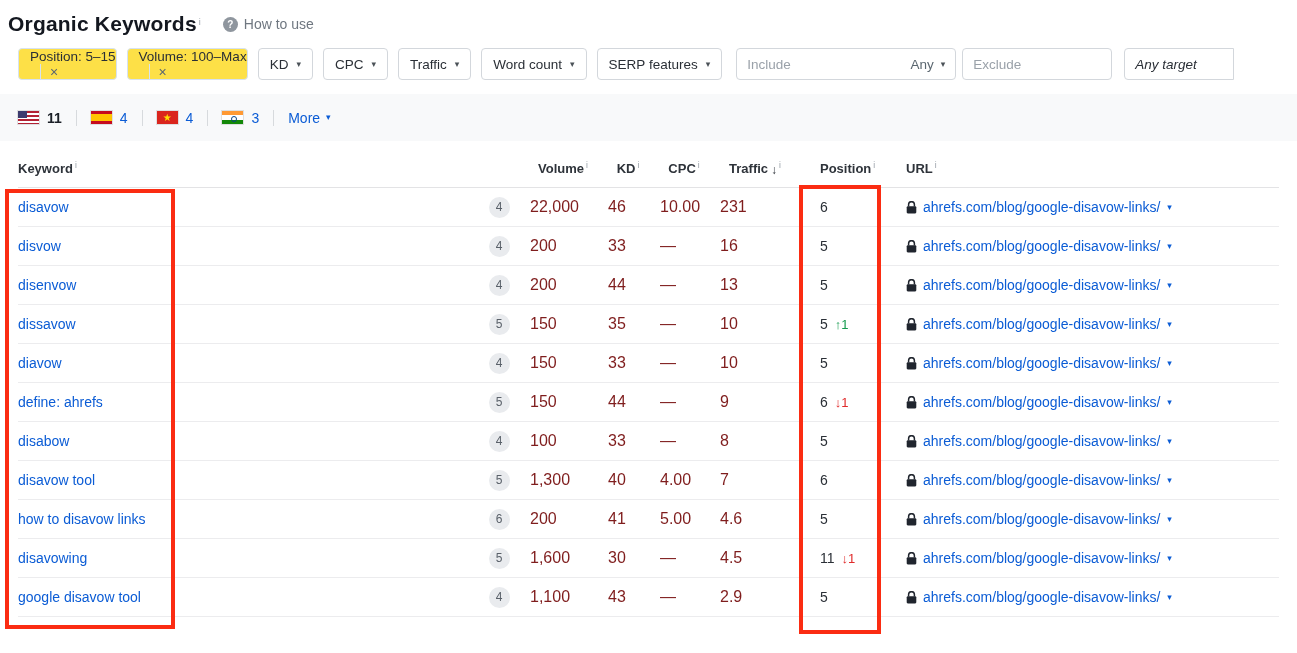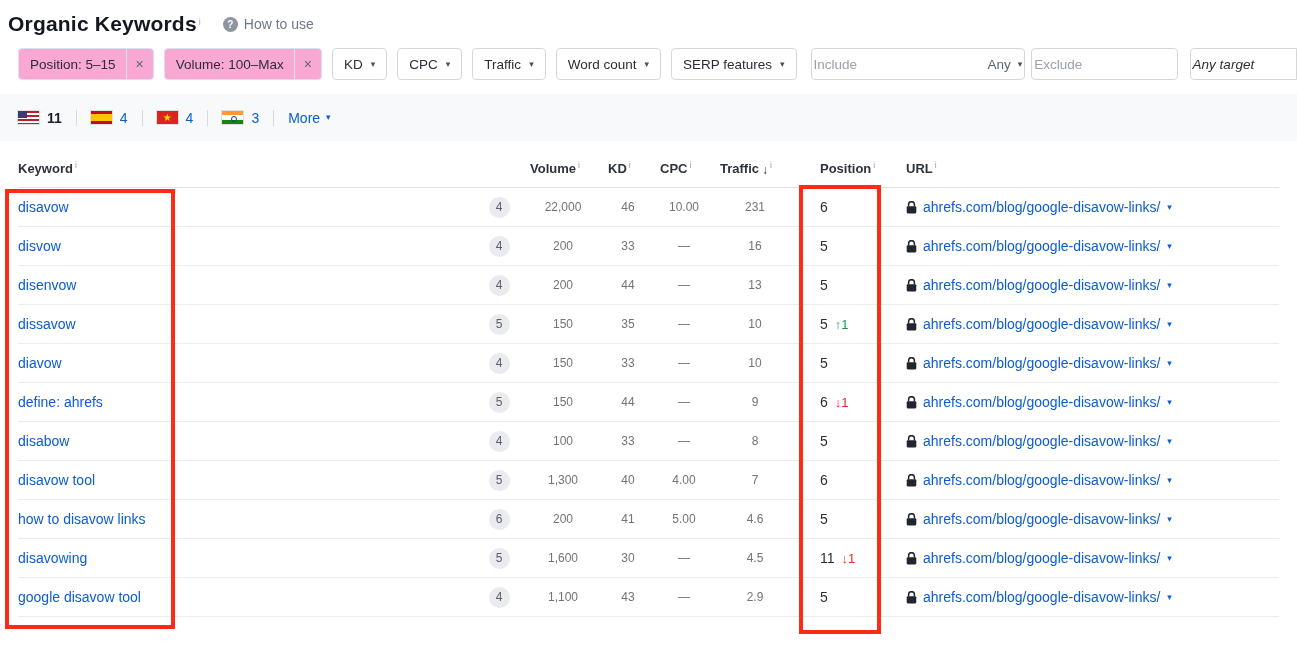--- a/index.html
+++ b/index.html
@@ -56,29 +56,30 @@
 
   
   .filter-bar {
     display: flex;
     align-items: center;
     gap: 10px;
     padding: 4px 0 14px 18px;
   }
   .chip {
     display: flex; align-items: center;
-    background: #f9a8d4;
+    background: #fde047;
     border: 1px solid #d6e2f1;
     border-radius: 4px;
     height: 32px;
     padding: 0 0 0 11px;
     font-size: 13.5px;
     color: #2a2f36;
     white-space: nowrap;
     cursor: pointer;
+    flex-direction: column;
   }
   .chip-close {
     margin-left: 10px;
     padding: 0 9px;
     align-self: stretch;
     display: flex; align-items: center;
     border-left: 1px solid #d6e2f1;
     color: #5b6770;
     font-size: 14px;
     cursor: pointer;
@@ -95,21 +96,21 @@
     white-space: nowrap;
     cursor: pointer;
   }
   .caret { font-size: 9px; color: #4b5258; line-height: 1; }
   .text-box {
     display: flex; align-items: center; justify-content: space-between;
     background: #fff;
     border: 1px solid #d3d7dc;
     border-radius: 4px;
     height: 32px;
-    padding: 0 2px;
+    padding: 0 10px;
     cursor: text;
   }
   .include-box { width: 220px; margin-left: 4px; }
   .exclude-box { width: 150px; margin-left: -4px; }
   .target-box  { width: 110px; margin-left: 2px; border-radius: 4px 0 0 4px; justify-content: flex-start; cursor: pointer; }
   .placeholder { color: #9aa1a9; font-size: 13.5px; }
   .any-select { display: flex; align-items: center; gap: 7px; color: #5b6770; font-size: 13.5px; cursor: pointer; }
   .target-label { color: #2a2f36; font-size: 13.5px; font-style: italic; }
 
   
@@ -173,22 +174,22 @@
   .kw-link { color: #0b5cd5; text-decoration: none; font-size: 14px; cursor: pointer; }
   .badge {
     width: 21px; height: 21px;
     margin: 0 auto;
     border-radius: 50%;
     background: #e9ebee;
     color: #596069;
     font-size: 12px;
     display: flex; align-items: center; justify-content: center;
   }
-  .cell-num { text-align: center; padding-right: 12px; font-size: 12px; color: #737373; white-space: nowrap; }
-  .head-num { text-align: left; padding-right: 12px; white-space: nowrap; }
+  .cell-num { text-align: left; padding-right: 12px; font-size: 16px; color: #7f1d1d; white-space: nowrap; }
+  .head-num { text-align: center; padding-right: 12px; white-space: nowrap; }
   .head-pos { padding-left: 18px; }
   .head-url { padding-left: 4px; }
   .sort-arrow { font-size: 12px; color: #2e333a; margin-left: 3px; }
   .pos-cell { padding-left: 18px; display: flex; align-items: center; gap: 7px; font-size: 14px; white-space: nowrap; }
   .pos-change { font-size: 13px; }
   .pos-change.up { color: #149a4e; }
   .pos-change.down { color: #e02b2b; }
   .url-cell { display: flex; align-items: center; gap: 6px; padding-left: 4px; white-space: nowrap; overflow: hidden; }
   .lock-icon { flex: none; display: inline-flex; }
   .url-link { color: #0b5cd5; text-decoration: none; font-size: 14px; cursor: pointer; }

